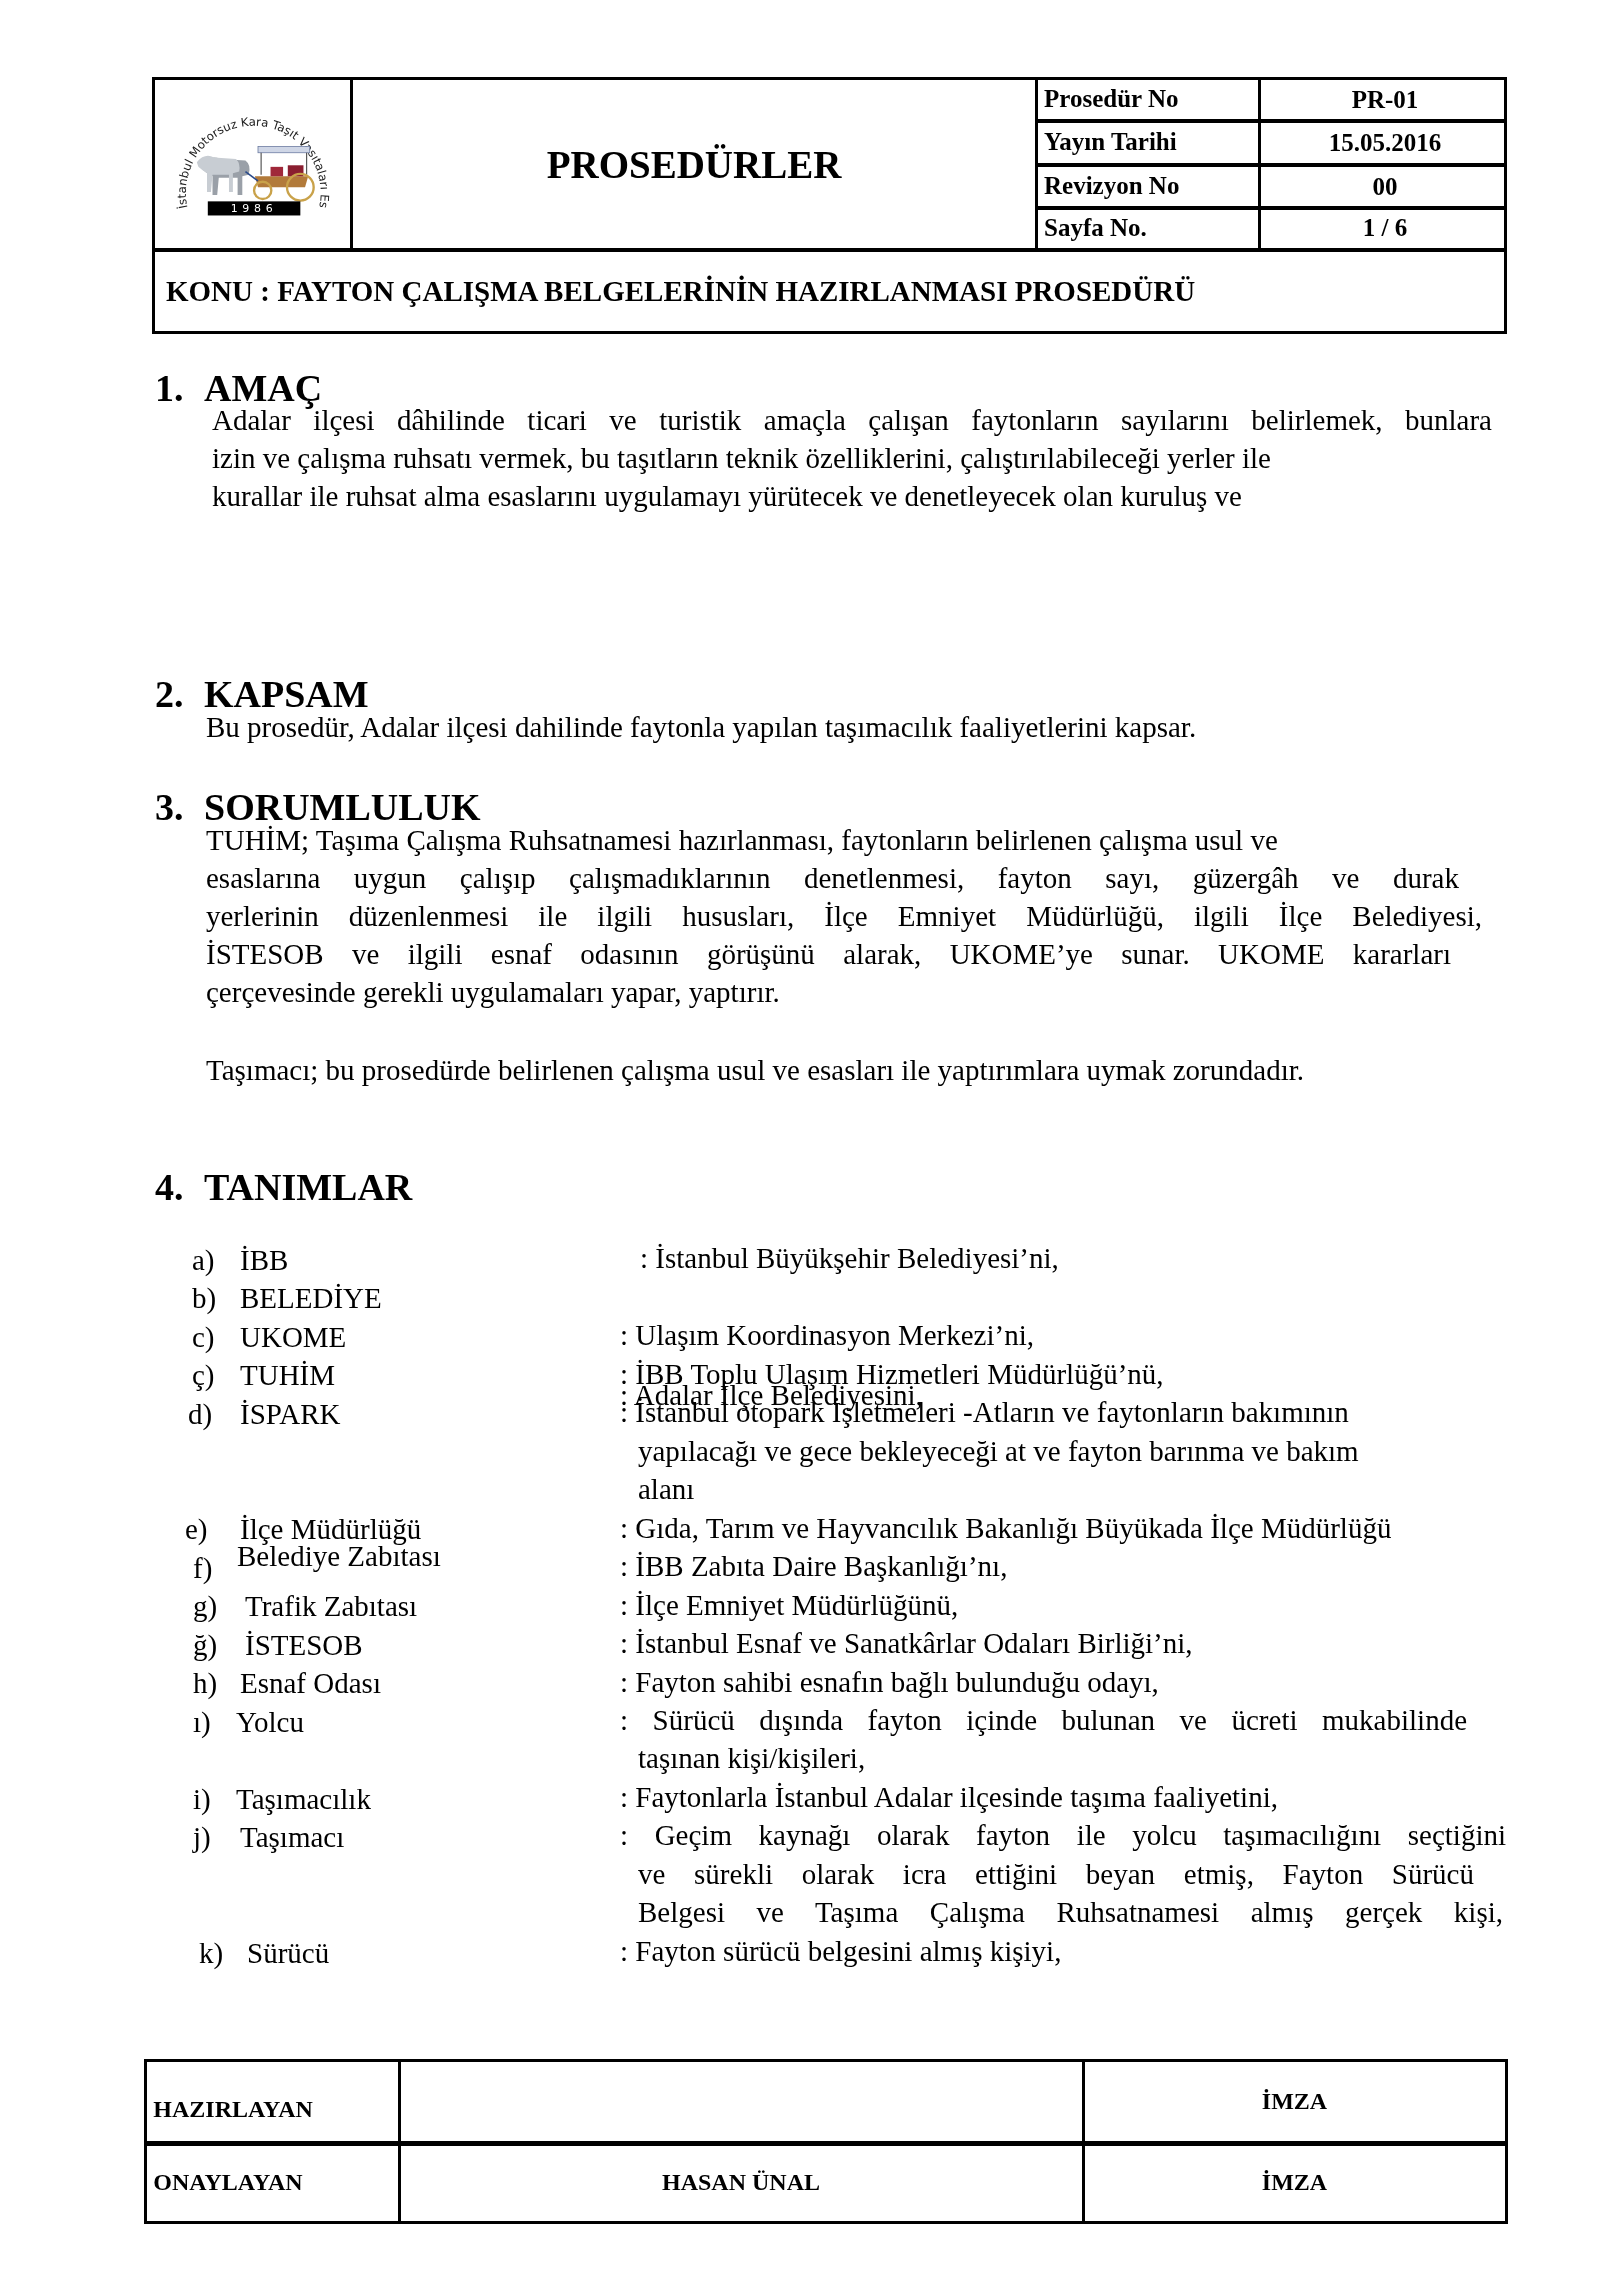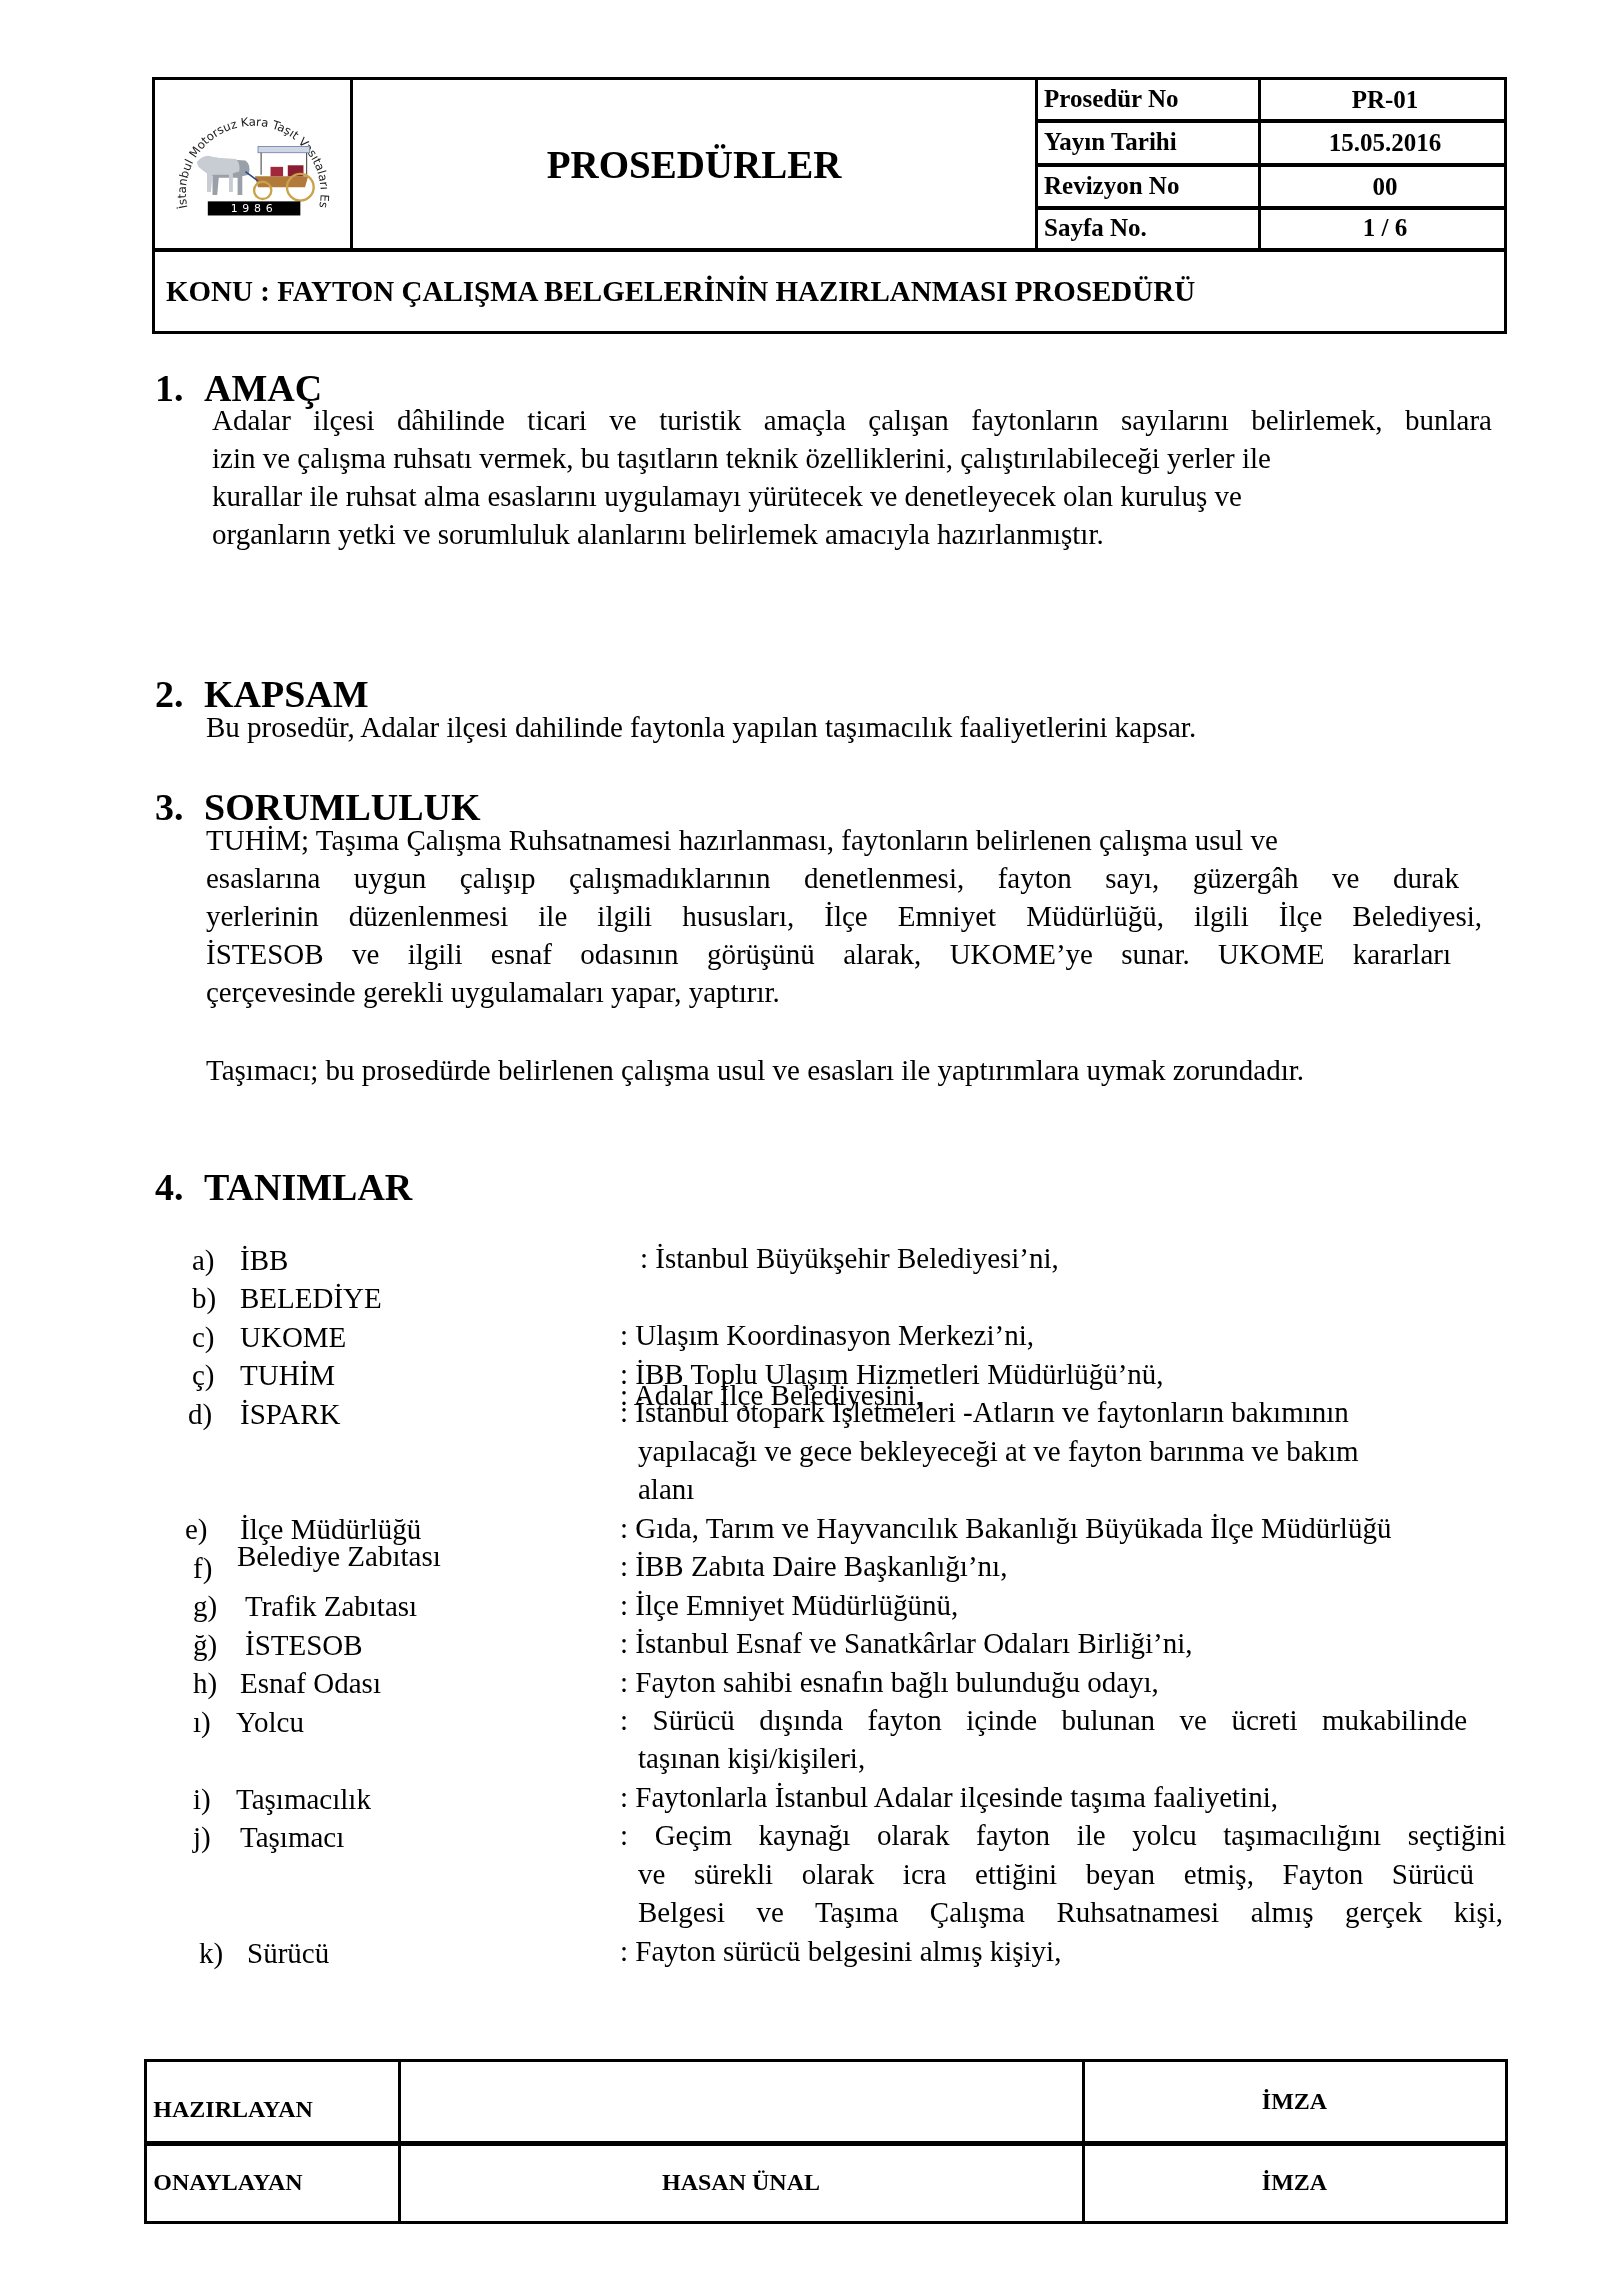--- a/index.html
+++ b/index.html
@@ -88,21 +88,20 @@
   <div class="konu">KONU : FAYTON ÇALIŞMA BELGELERİNİN HAZIRLANMASI PROSEDÜRÜ</div>
 </div>
 
 <div class="h" style="left:155px;top:366px;">
   <span class="num">1.</span><span>AMAÇ</span>
 </div>
 <div class="p" style="left:212px;top:401px;width:1280px;">
   <div class="just" style="text-align:justify;text-align-last:justify;">Adalar ilçesi dâhilinde ticari ve turistik amaçla çalışan faytonların sayılarını belirlemek, bunlara</div>
   <div>izin ve çalışma ruhsatı vermek, bu taşıtların teknik özelliklerini, çalıştırılabileceği yerler ile</div>
   <div>kurallar ile ruhsat alma esaslarını uygulamayı yürütecek ve denetleyecek olan kuruluş ve</div>
-  <div>organların yetki ve sorumluluk alanlarını belirlemek amacıyla hazırlanmıştır.</div>
 </div>
 
 <div class="h" style="left:155px;top:672px;">
   <span class="num">2.</span><span>KAPSAM</span>
 </div>
 <div class="p" style="left:206px;top:708px;">
   <div>Bu prosedür, Adalar ilçesi dahilinde faytonla yapılan taşımacılık faaliyetlerini kapsar.</div>
 </div>
 
 <div class="h" style="left:155px;top:785px;">

